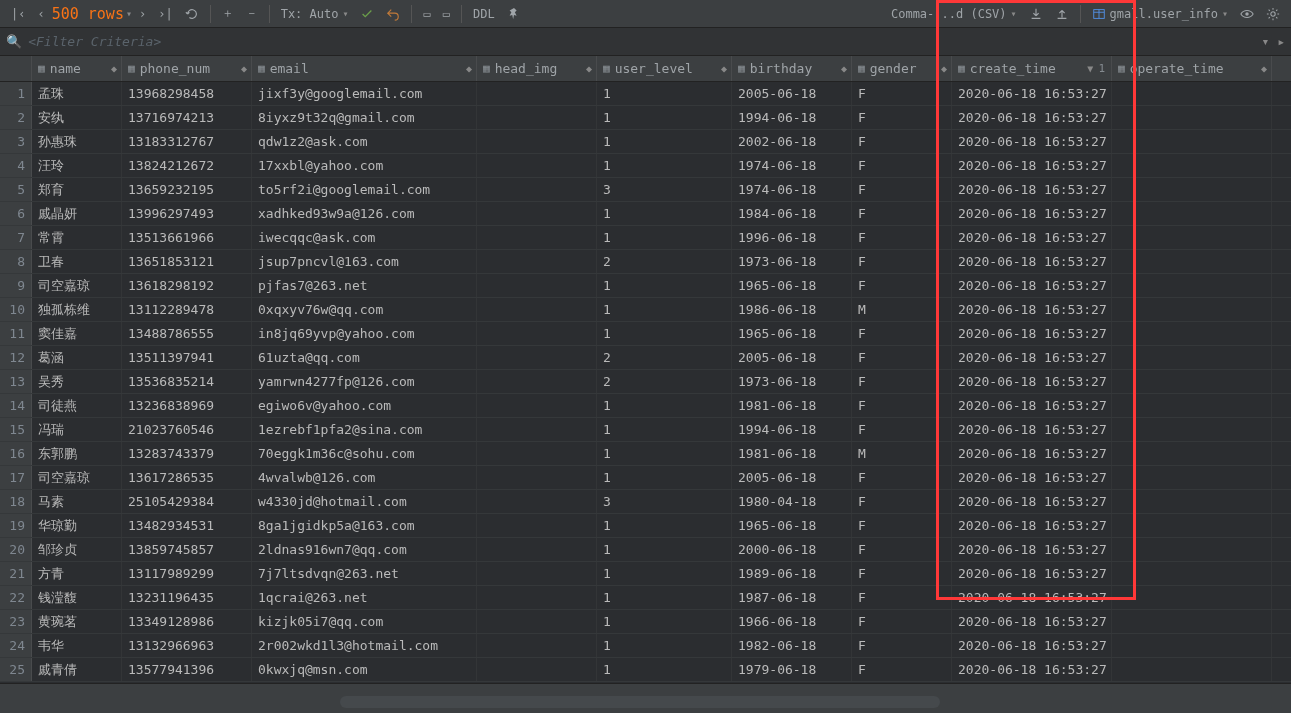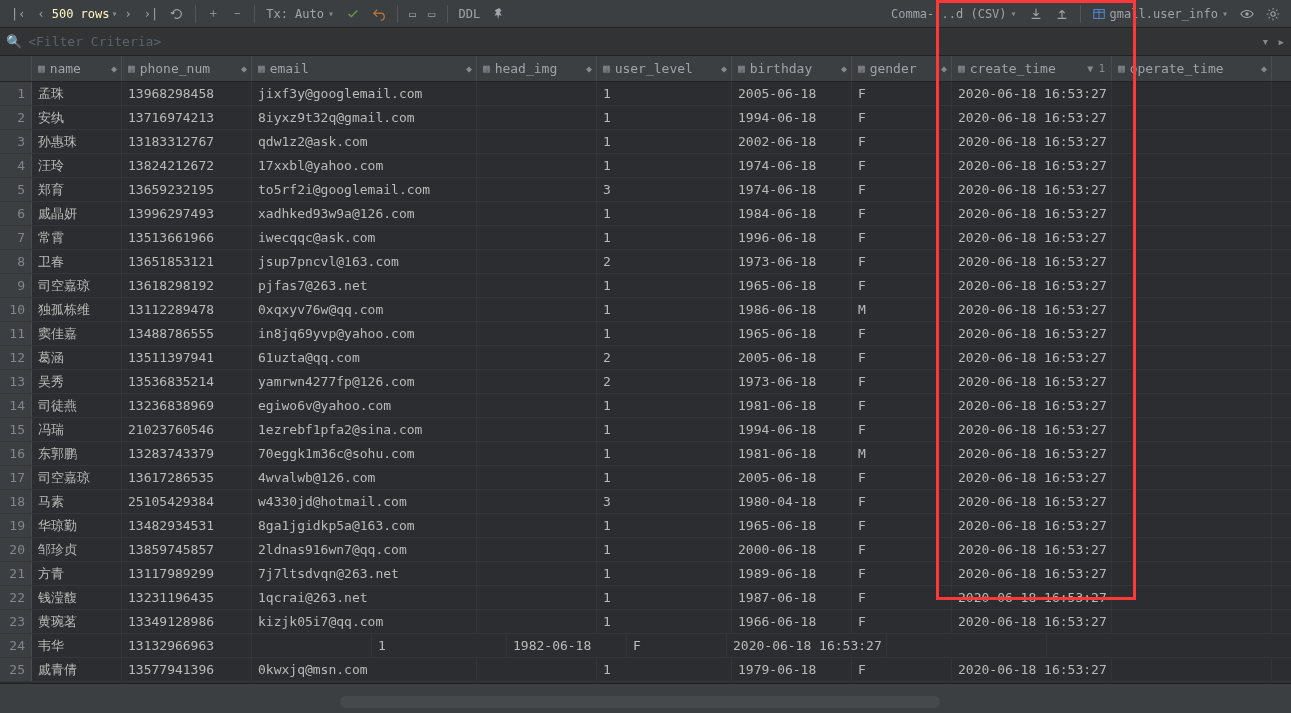--- a/index.html
+++ b/index.html
@@ -27,34 +27,34 @@
     color: #9fa4a8;
     cursor: pointer;
     display: inline-flex;
     align-items: center;
     gap: 4px;
     font-size: 12px;
   }
   .tb-sep {
     width: 1px; height: 18px; background: #555; margin: 0 4px;
   }
-  .tb-rows { color: #fef9c3; font-size: 12px; }
+  .tb-rows { color: #f97316; font-size: 15px; }
   .tb-spacer { flex: 1; }
   .tb-chev { font-size: 10px; color: #888; }
   .filter-row {
     height: 28px;
     background: #313335;
     border-bottom: 1px solid #222;
     display: flex;
     align-items: center;
     padding: 0 6px;
     color: #5a636b;
   }
   .filter-icon { color: #888; margin-right: 6px; font-size: 13px; }
-  .filter-text { color: #5a636b; }
+  .filter-text { font-style: italic; color: #5a636b; }
   .header-row {
     height: 26px;
     background: #3c3f41;
     border-bottom: 1px solid #222;
     display: flex;
     align-items: stretch;
   }
   .hcell {
     border-right: 1px solid #494b4d;
     display: flex;
@@ -624,20 +624,21 @@
       <div class="cell c-gender">F</div>
       <div class="cell c-create">2020-06-18 16:53:27</div>
       <div class="cell c-operate nullv">
         <null></null>
       </div>
     </div>
     <div class="row">
       <div class="cell gutter">24</div>
       <div class="cell c-name">韦华</div>
       <div class="cell c-phone">13132966963</div>
+      <div class="cell c-email">2r002wkd1l3@hotmail.com</div>
       <div class="cell c-headimg nullv">
         <null></null>
       </div>
       <div class="cell c-userlevel">1</div>
       <div class="cell c-birthday">1982-06-18</div>
       <div class="cell c-gender">F</div>
       <div class="cell c-create">2020-06-18 16:53:27</div>
       <div class="cell c-operate nullv">
         <null></null>
       </div>

